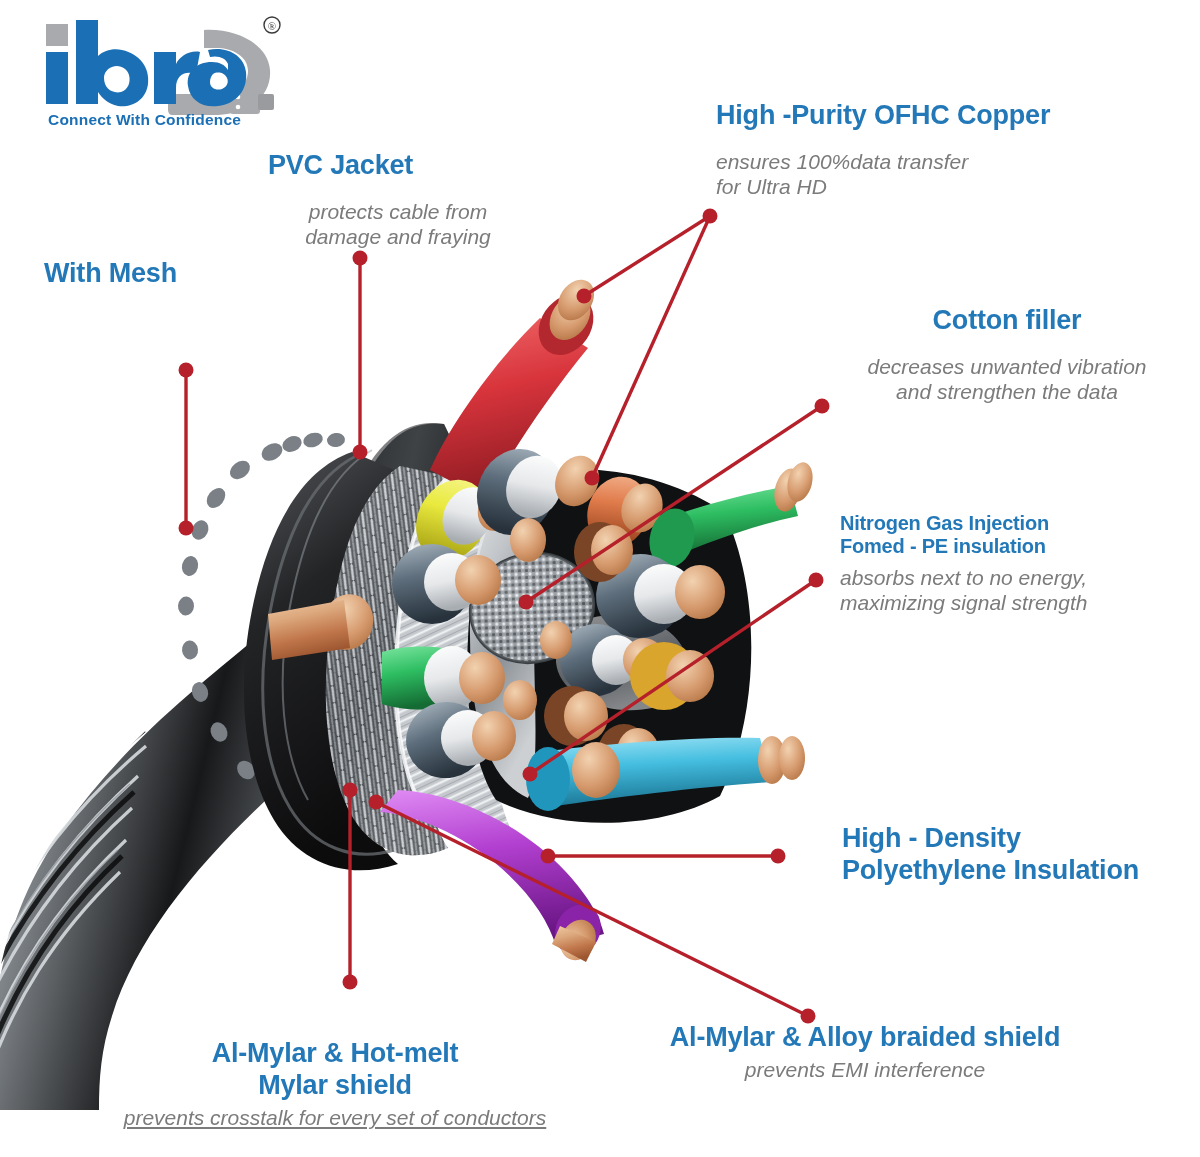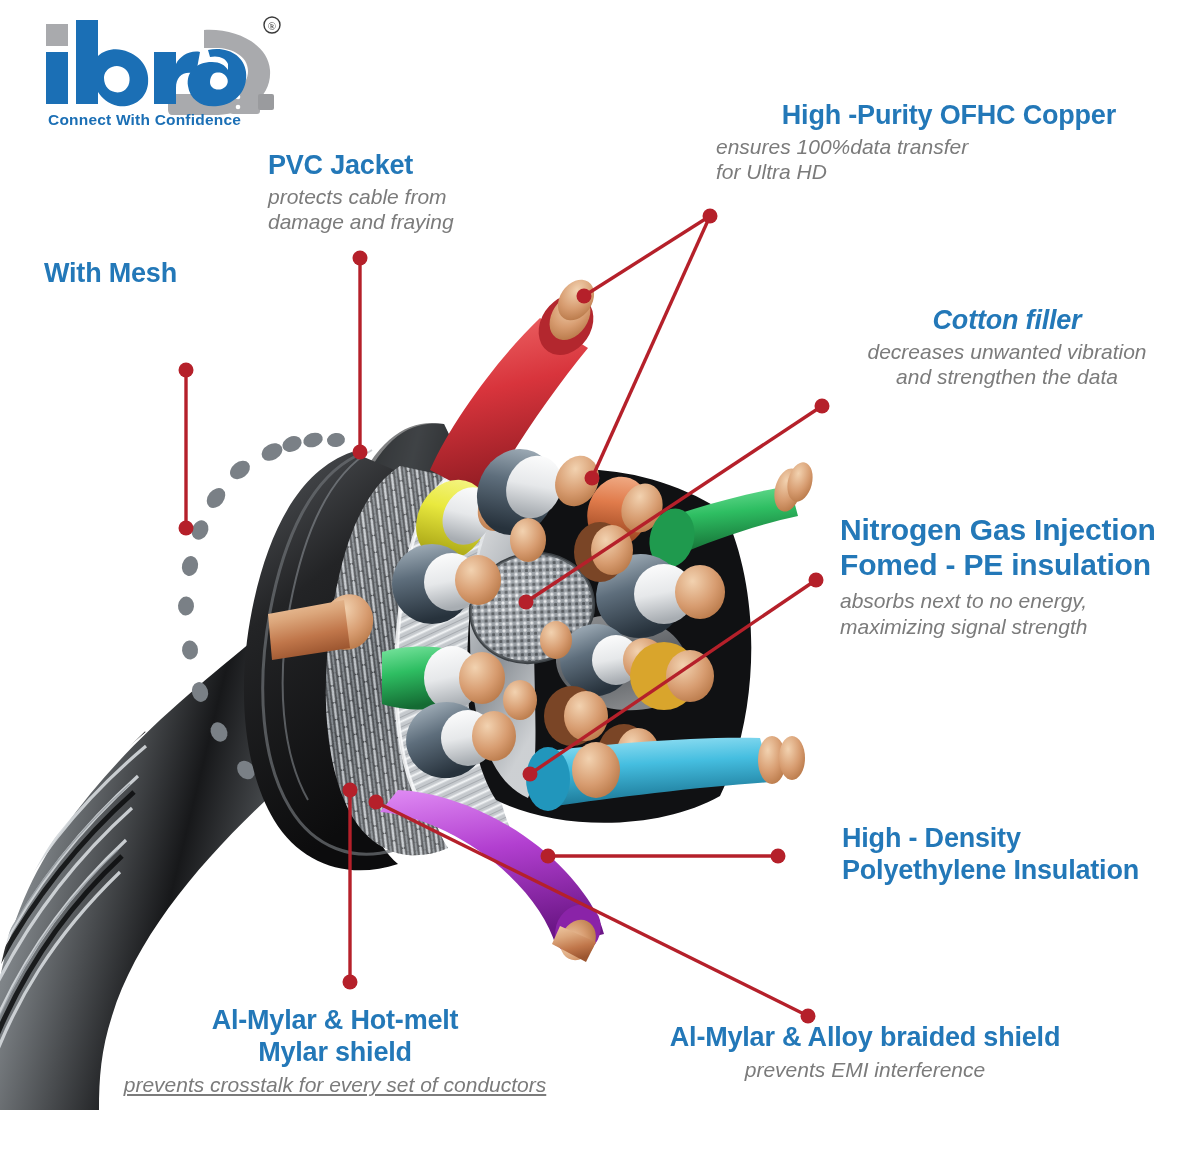--- a/index.html
+++ b/index.html
@@ -15,50 +15,50 @@
   #brand-logo svg{display:block;}
 
   
   .callout{position:absolute;}
   .callout .hd{
     color:#2378B8;font-weight:bold;line-height:1.17;
     letter-spacing:-0.2px;white-space:pre-line;
   }
   .callout .sub{
     color:#7b7b7b;font-style:italic;line-height:1.22;
-    white-space:pre-line;margin-top:2px;
+    white-space:pre-line;margin-top:17px;
   }
   .al-l .hd,.al-l .sub{text-align:left;}
   .al-c .hd,.al-c .sub{text-align:center;}
 
   
   #callout-nylon-mesh      {left:44px;  top:258px; width:330px;}
   #callout-nylon-mesh .hd  {font-size:27px;}
   #callout-nylon-mesh .sub {font-size:21px;}
 
   #callout-pvc-jacket      {left:268px; top:150px; width:260px;}
   #callout-pvc-jacket .hd  {font-size:27px;}
-  #callout-pvc-jacket .sub {font-size:21px;}
+  #callout-pvc-jacket .sub {font-size:21px;text-align:center;}
 
   #callout-ofhc-copper     {left:716px; top:100px; width:400px;}
-  #callout-ofhc-copper .hd {font-size:27px;text-align:right;}
+  #callout-ofhc-copper .hd {font-size:27px;}
   #callout-ofhc-copper .sub{font-size:21px;}
 
   #callout-cotton-filler      {left:842px; top:305px; width:330px;}
-  #callout-cotton-filler .hd  {font-size:27px;font-style:italic;}
+  #callout-cotton-filler .hd  {font-size:27px;}
   #callout-cotton-filler .sub {font-size:21px;}
 
   #callout-nitrogen-pe      {left:840px; top:512px; width:330px;}
-  #callout-nitrogen-pe .hd  {font-size:30px;}
+  #callout-nitrogen-pe .hd  {font-size:20px;}
   #callout-nitrogen-pe .sub {font-size:21px;margin-top:6px;}
 
   #callout-hd-polyethylene     {left:820px; top:823px; width:340px;}
   #callout-hd-polyethylene .hd {font-size:27px;margin-left:22px;}
 
-  #callout-mylar-shield      {left:90px;  top:1005px; width:490px;}
+  #callout-mylar-shield      {left:90px;  top:1038px; width:490px;}
   #callout-mylar-shield .hd  {font-size:27px;}
   #callout-mylar-shield .sub {font-size:21px;margin-top:4px;text-decoration:underline;}
 
   #callout-braided-shield      {left:640px; top:1022px; width:450px;}
   #callout-braided-shield .hd  {font-size:27px;}
   #callout-braided-shield .sub {font-size:21px;margin-top:3px;}
   #cable-illustration{position:absolute;left:0;top:0;width:1200px;height:1157px;}
 </style>
 </head>
 <body>

